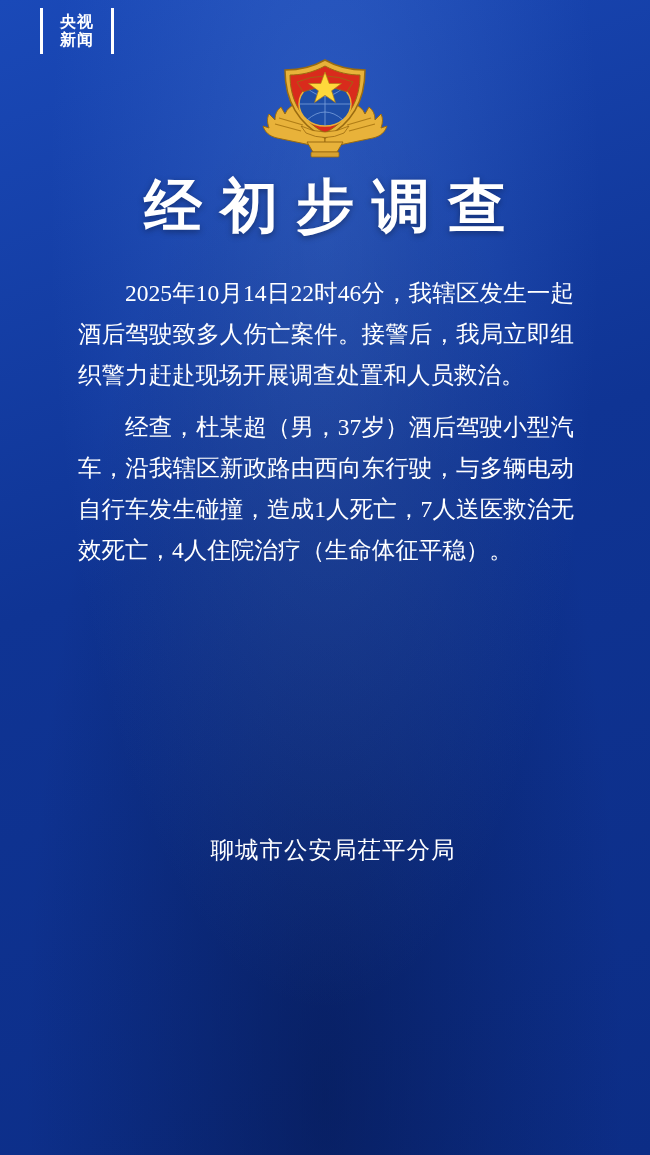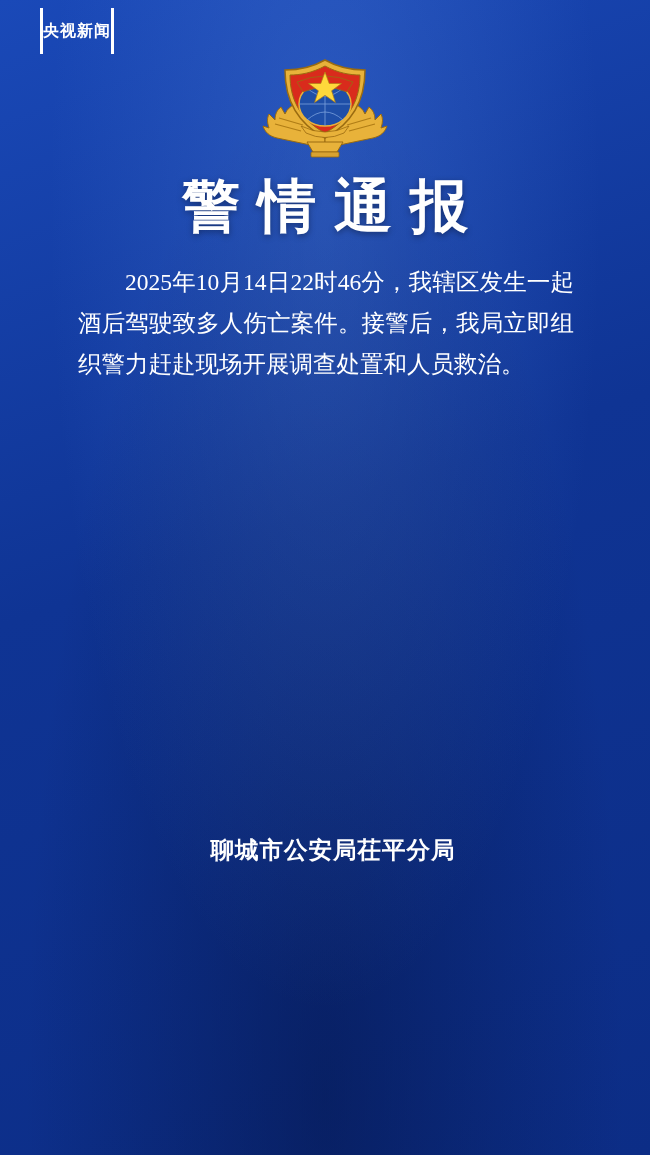--- a/index.html
+++ b/index.html
@@ -29,21 +29,21 @@
   
   .logo {
     position: absolute;
     top: 8px;
     left: 40px;
     width: 74px;
     height: 46px;
     border-left: 3px solid #ffffff;
     border-right: 3px solid #ffffff;
     display: flex;
-    flex-direction: row;
+    flex-direction: column;
     justify-content: center;
     align-items: center;
     padding: 2px 4px;
   }
   .logo-line {
     font-family: "DejaVu Sans", "Liberation Sans", sans-serif;
     font-size: 16px;
     font-weight: bold;
     line-height: 1.15;
     letter-spacing: 1px;
@@ -85,34 +85,33 @@
     left: 78px;
     width: 496px;
     font-size: 23.5px;
     line-height: 41px;
     text-align: justify;
     text-justify: inter-ideograph;
     color: #ffffff;
   }
   .body-text p {
     text-indent: 2em;
-    margin: 0 0 4px 0;
+    margin: 11px 0 4px 0;
   }
 
   
   .signature {
     position: absolute;
     top: 830px;
     left: 16px;
     right: 0;
     text-align: center;
     font-size: 23.5px;
     line-height: 40px;
     color: #ffffff;
-    font-weight: bold;
   }
   .signature div { letter-spacing: 1px; }
 </style>
 </head>
 <body>
 
 <div class="bg-overlay"></div>
 
 <div class="logo">
   <div class="logo-line">央视</div>
@@ -139,21 +138,22 @@
     <path d="M44 52 h52 M70 30 v44 M52 36 q18 16 36 0 M52 68 q18 -16 36 0" stroke="#7ea4de" stroke-width="0.9" fill="none" opacity="0.85"></path>
 
     <path d="M42 30 q28 -12 56 0 l-6 10 q-22 -9 -44 0 Z" fill="#d92b1c" stroke="#9a6b10" stroke-width="0.8"></path>
 
     <polygon points="70,20 74.2,31.5 86.5,31.5 76.6,38.8 80.4,50.5 70,43.3 59.6,50.5 63.4,38.8 53.5,31.5 65.8,31.5" fill="#ffd83b" stroke="#b07d16" stroke-width="0.7"></polygon>
 
     <path d="M46 74 q24 12 48 0 l-5 7 q-19 9 -38 0 Z" fill="#e8b23a" stroke="#9a6b10" stroke-width="0.8"></path>
   </svg>
 </div>
 
-<div class="title">警情通报</div>
+<div class="title">经初步调查</div>
 
 <div class="body-text">
   <p>2025年10月14日22时46分，我辖区发生一起酒后驾驶致多人伤亡案件。接警后，我局立即组织警力赶赴现场开展调查处置和人员救治。</p>
+  <p>经查，杜某超（男，37岁）酒后驾驶小型汽车，沿我辖区新政路由西向东行驶，与多辆电动自行车发生碰撞，造成1人死亡，7人送医救治无效死亡，4人住院治疗（生命体征平稳）。</p>
 </div>
 
 <div class="signature">
   <div>聊城市公安局茌平分局</div>
 </div>
 
 </body></html>

